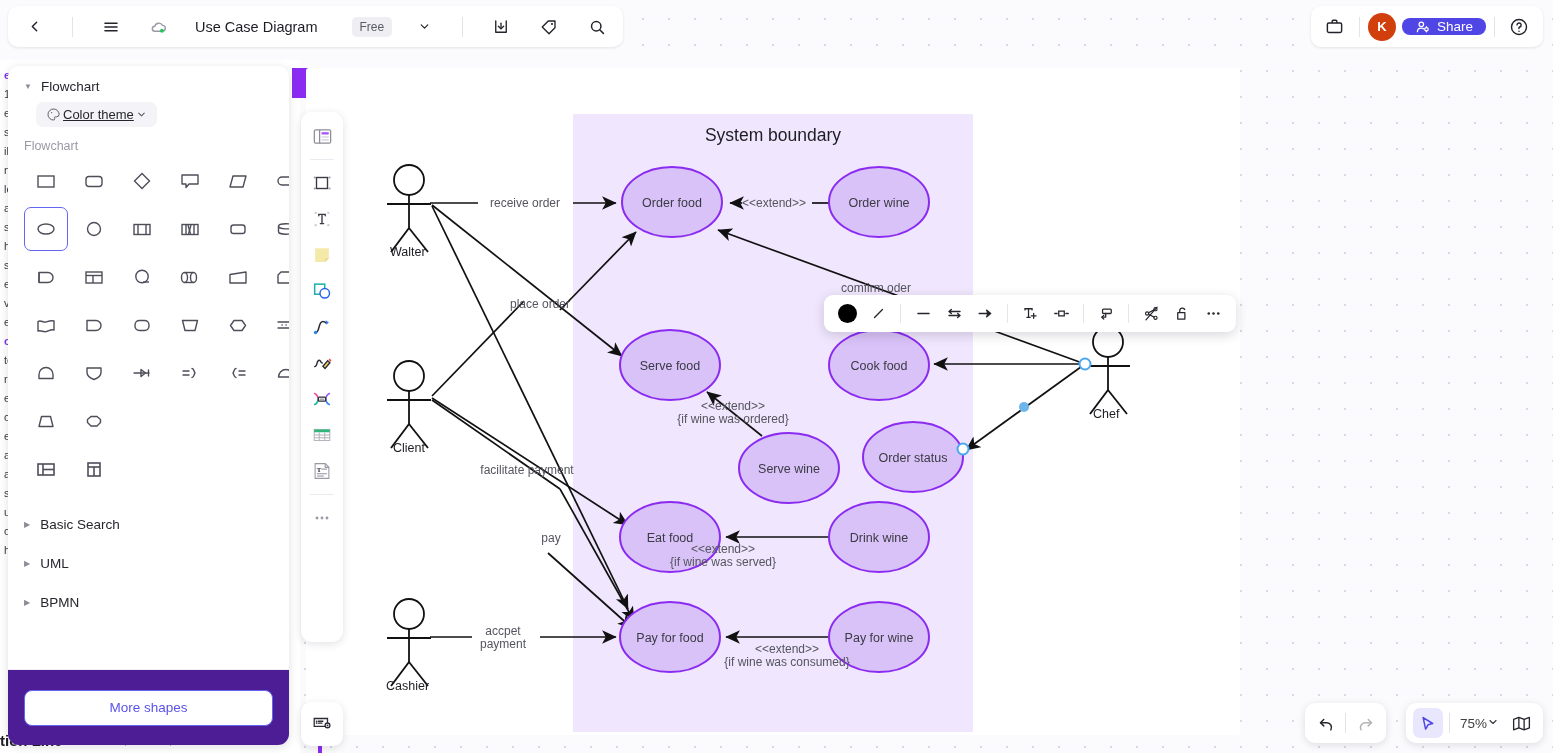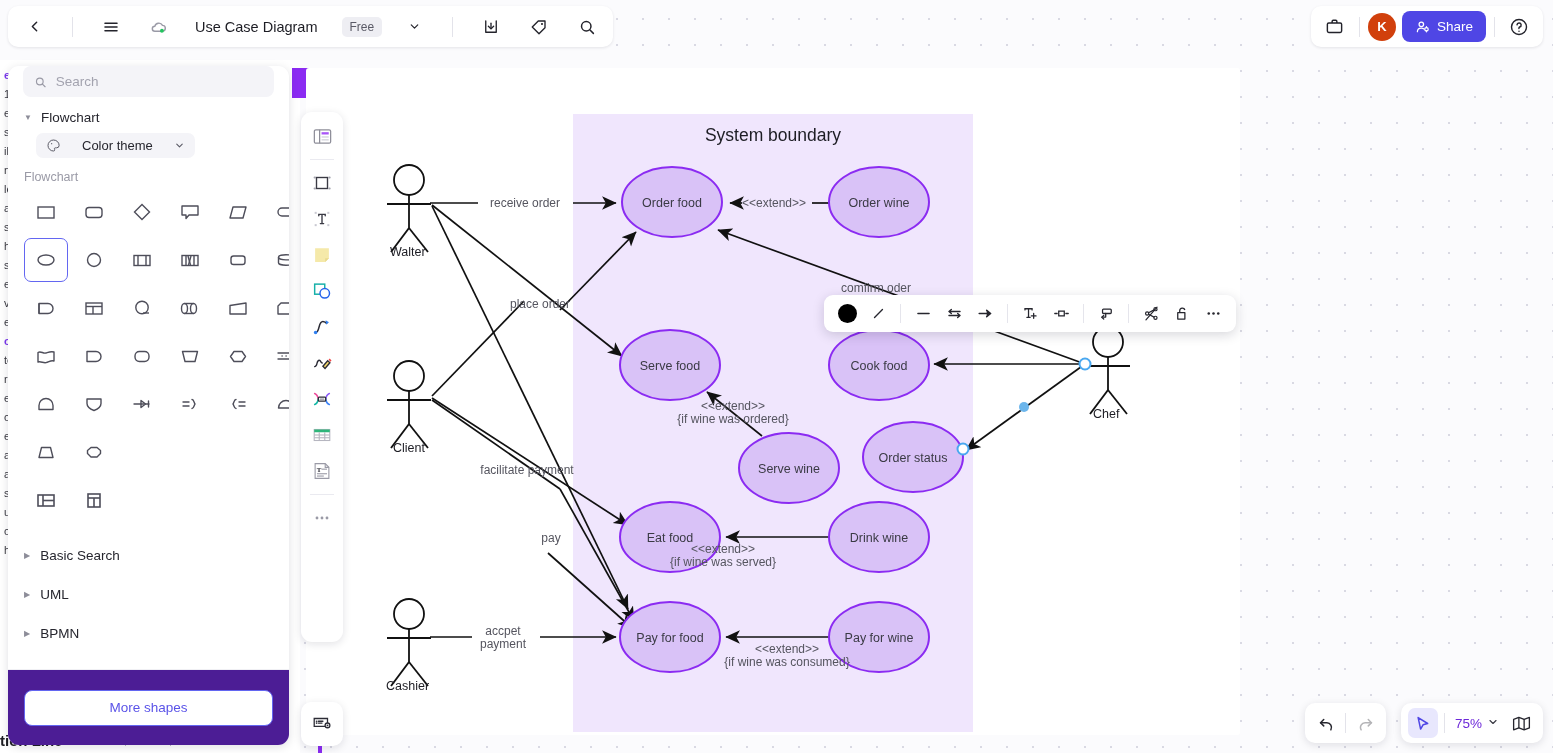--- a/index.html
+++ b/index.html
@@ -63,31 +63,31 @@
   }
   .hbtn {
     width: 32px; height: 32px; border-radius: 7px;
     display: flex; align-items: center; justify-content: center;
     color: #23232b; cursor: pointer;
   }
   .vsep { width: 1px; height: 20px; background: #e3e3ea; margin: 0 6px; }
   .doc-title { font-size: 14.5px; color: #1d1d24; white-space: nowrap; padding: 0 4px; }
   .free-badge {
     font-size: 12px; color: #5a5a66; background: #eeeef3;
-    border-radius: 5px; padding: 3px 8px; margin-left: 4px;
+    border-radius: 5px; padding: 3px 8px; margin-left: 14px;
   }
   .avatar {
     width: 28px; height: 28px; border-radius: 50%; background: #d1400c;
     color: #fff; font-size: 13px; font-weight: bold;
     display: flex; align-items: center; justify-content: center;
   }
   .share-btn {
     display: flex; align-items: center; gap: 6px;
     background: #4f46e5; color: #fff; font-size: 13.5px;
-    border-radius: 8px; padding: 0 13px; height: 31px; cursor: pointer;
+    border-radius: 8px; padding: 0 13px; height: 17px; cursor: pointer;
   }
 
   
   .panel {
     position: absolute; left: 8px; top: 66px; width: 281px; height: 679px;
     background: #ffffff; border-radius: 11px;
     box-shadow: 0 2px 10px rgba(16,18,40,.13);
     overflow: hidden;
   }
   .panel-head {
@@ -114,24 +114,24 @@
   .panel-scroll { height: 567px; overflow: hidden; position: relative; }
 
   .group-row {
     display: flex; align-items: center; gap: 9px;
     padding: 13px 15px 6px 16px; cursor: pointer;
   }
   .caret { font-size: 8px; color: #8d8d99; }
   .group-name { font-size: 13.5px; color: #26262e; }
 
   .color-theme {
-    display: inline-flex; align-items: center; gap: 21px;
+    display: inline-flex; align-items: center; gap: 2px;
     background: #f4f4f8; border-radius: 7px;
     padding: 5px 10px; margin: 2px 0 0 28px; cursor: pointer;
-    font-size: 13px; color: #26262e;
+    font-size: 13px; color: #26262e; text-decoration: underline;
   }
 
   .sub-label { font-size: 12.5px; color: #9a9aa6; padding: 12px 0 2px 16px; }
 
   .shape-grid {
     display: grid; grid-template-columns: repeat(6, 44px);
     gap: 4px; padding: 4px 0 0 16px;
   }
   .shape-cell {
     width: 44px; height: 44px; border-radius: 7px;
@@ -203,22 +203,22 @@
   .zoom-group {
     position: absolute; right: 10px; bottom: 10px; height: 40px;
     background: #fff; border-radius: 10px; display: flex; align-items: center;
     padding: 0 7px; gap: 3px; box-shadow: 0 2px 8px rgba(16,18,40,.12);
   }
   .zbtn { width: 30px; height: 30px; border-radius: 7px;
           display: flex; align-items: center; justify-content: center;
           color: #26262e; cursor: pointer; }
   .zbtn.active { background: #e8e7fd; }
   .zoom-level {
-    display: flex; align-items: flex-start; gap: 5px; cursor: pointer;
-    font-size: 13.5px; color: #6d28d9; padding: 0 4px;
+    display: flex; align-items: flex-start; cursor: pointer;
+    font-size: 13.5px; color: #404040; padding: 0 4px;
   }
   .disabled { opacity: .34; }
 </style>
 </head>
 <body>
 
 <div id="app">
 
   <div class="ghost-doc">
     <div class="g-h">e</div>
@@ -484,29 +484,20 @@
       <svg width="20" height="20" viewBox="0 0 24 24" fill="none" stroke="currentColor" stroke-width="1.7">
           <circle cx="12" cy="12" r="9"></circle>
           <path d="M9.6 9.4a2.5 2.5 0 1 1 3.2 2.6c-.6.3-.9.8-.9 1.5v.4" stroke-linecap="round"></path>
           <circle cx="12" cy="17" r="0.9" fill="currentColor" stroke="none"></circle>
         </svg>
     </div>
   </div>
 
   <div class="panel">
 
-    <div class="search-wrap">
-      <div class="search-box">
-        <svg width="14" height="14" viewBox="0 0 24 24" fill="none" stroke="#9a9aa6" stroke-width="2.2" stroke-linecap="round">
-            <circle cx="11" cy="11" r="6.3"></circle>
-            <line x1="16" y1="16" x2="21" y2="21"></line>
-          </svg>
-        <input type="text" placeholder="Search" style="">
-      </div>
-    </div>
 
     <div class="panel-scroll">
 
       
       <div class="group-row">
         <span class="caret">▼</span>
         <span class="group-name">Flowchart</span>
       </div>
       <div class="color-theme">
         <svg width="15" height="15" viewBox="0 0 24 24" fill="none" stroke="#5b5b66" stroke-width="1.6">

